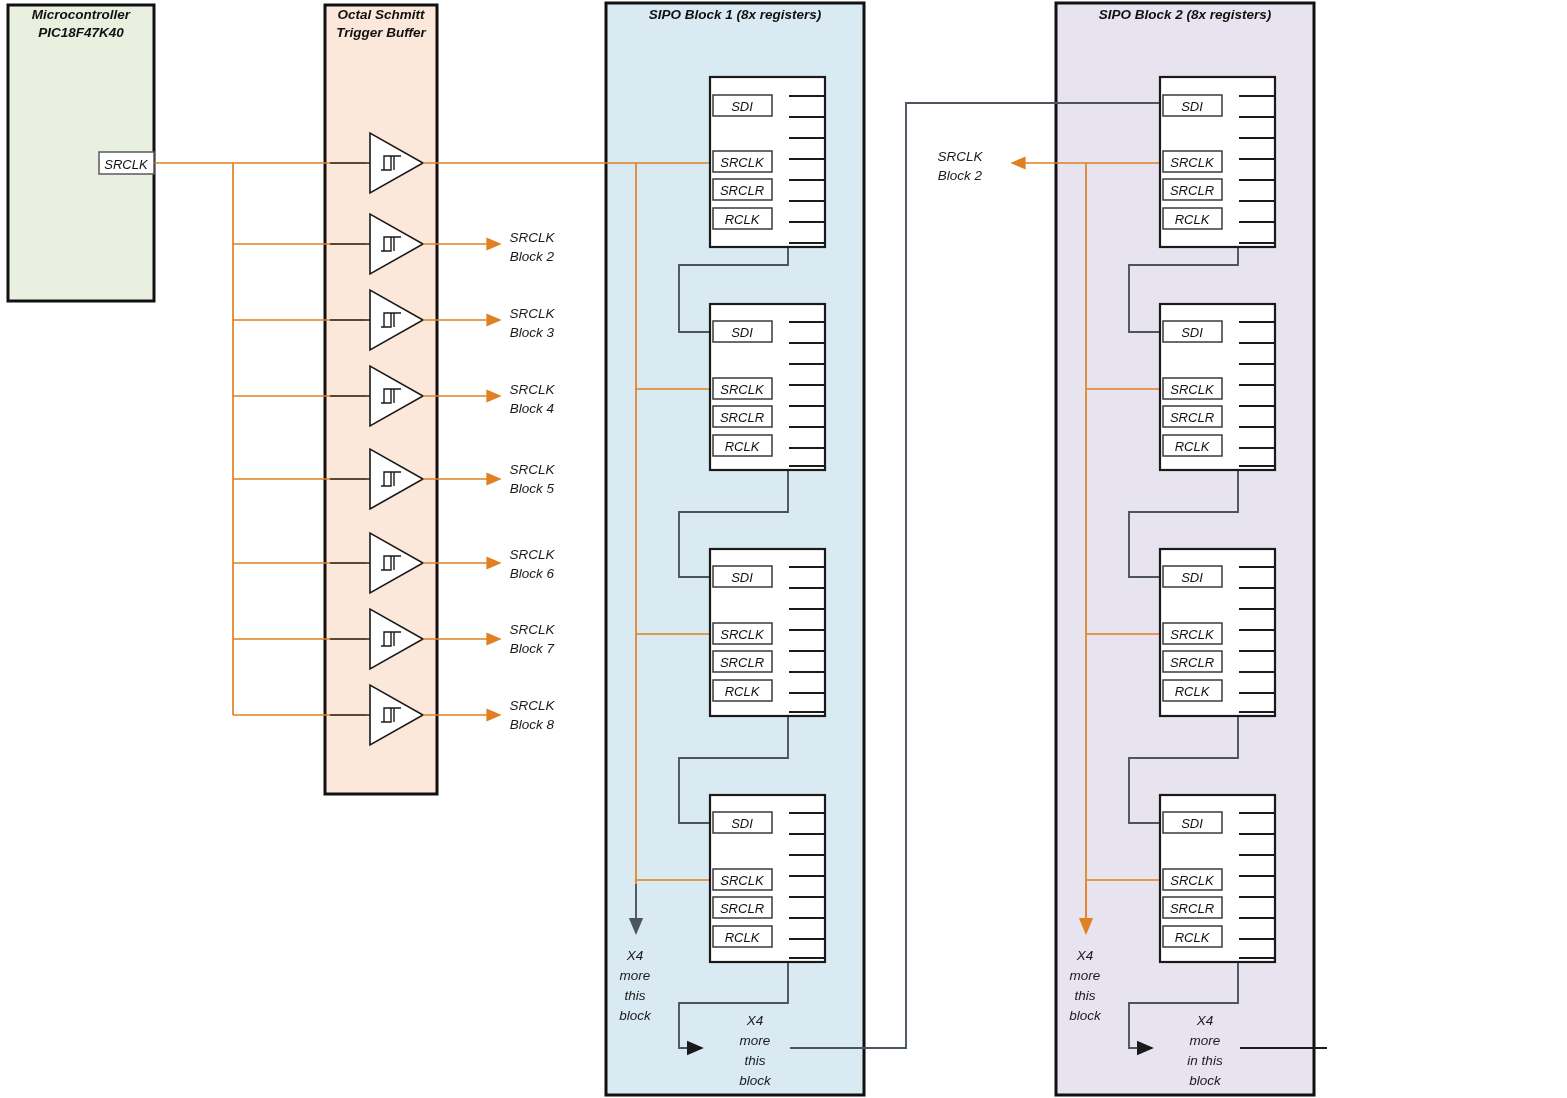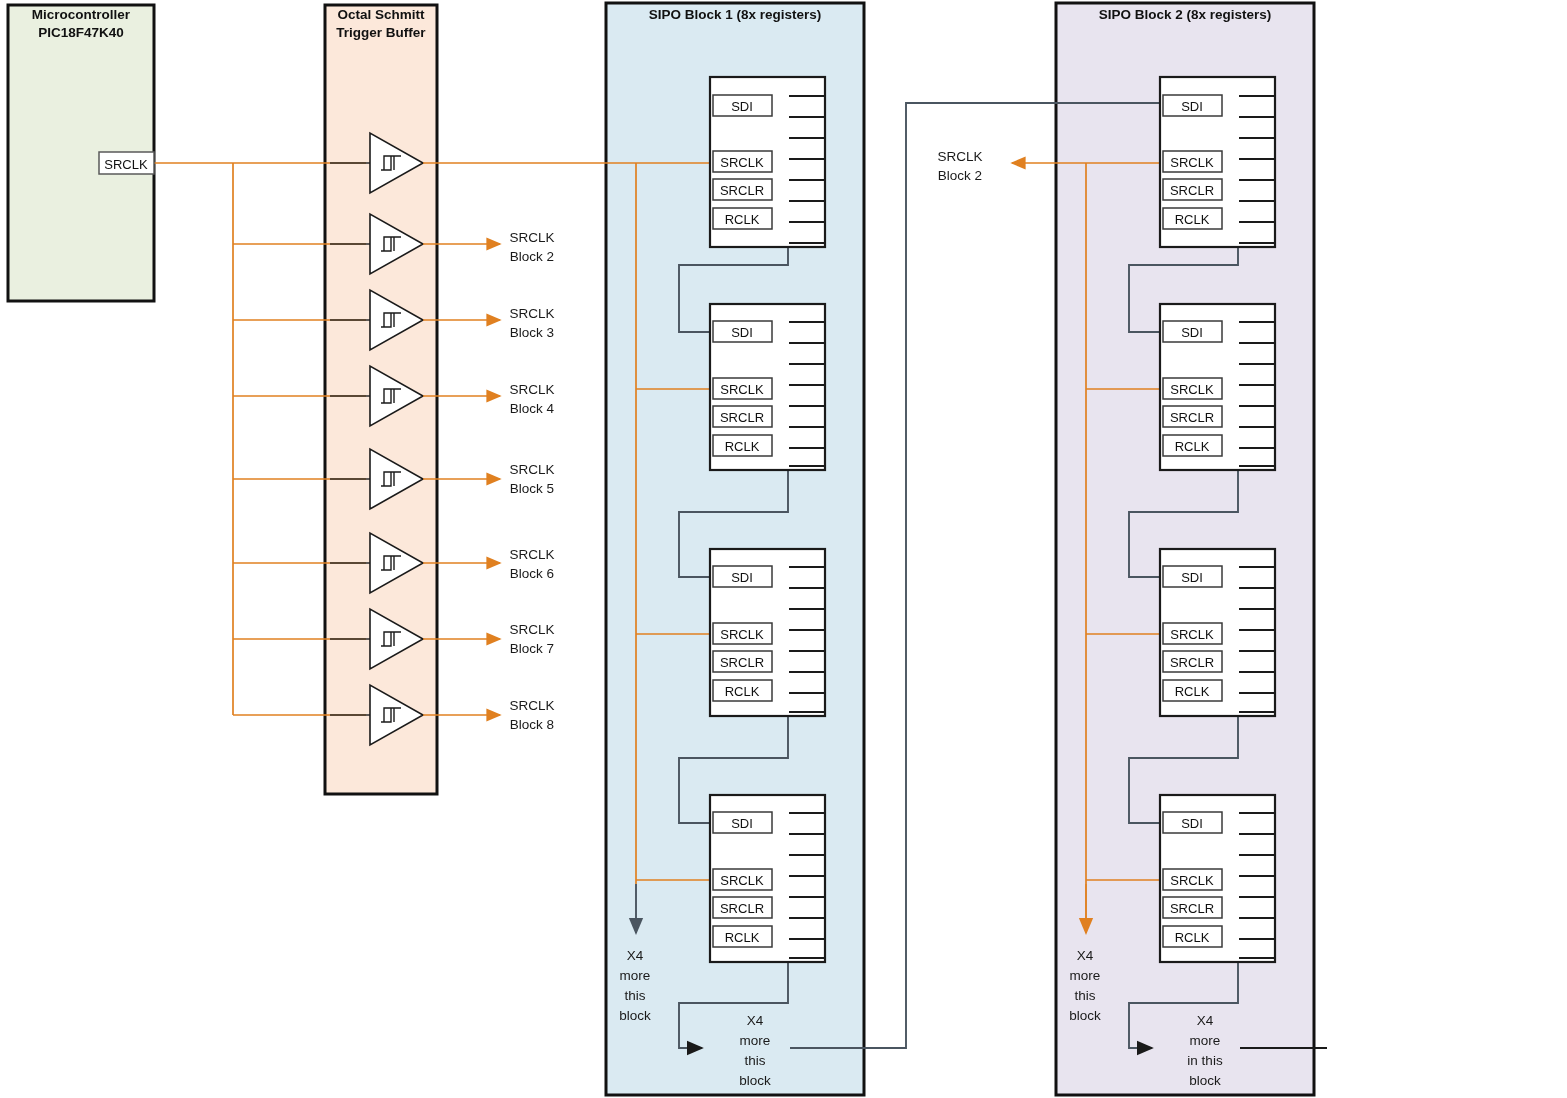--- a/index.html
+++ b/index.html
@@ -1,17 +1,17 @@
 <!DOCTYPE html>
 <html><head>
 <meta charset="utf-8">
 <style>
   html,body{margin:0;padding:0;background:#ffffff;}
   body{font-family:"Liberation Sans",sans-serif;}
-  #stage{position:relative;width:1327px;height:1098px;background:#ffffff;overflow:hidden;}
+  #stage{position:relative;width:1327px;height:1098px;background:#ffffff;overflow:hidden;font-style:italic;}
   svg.layer{position:absolute;left:0;top:0;width:1567px;height:1098px;}
   .blk-title{font-weight:bold;font-size:13.5px;fill:#111111;}
   .pin-txt{font-size:13px;fill:#111111;}
   .sig-txt{font-size:13.5px;fill:#1a1a1a;}
   .big-txt{font-size:34px;fill:#000000;}
   .x4-txt{font-size:13.5px;fill:#1a1a1a;}
 </style>
 </head>
 <body>
 

